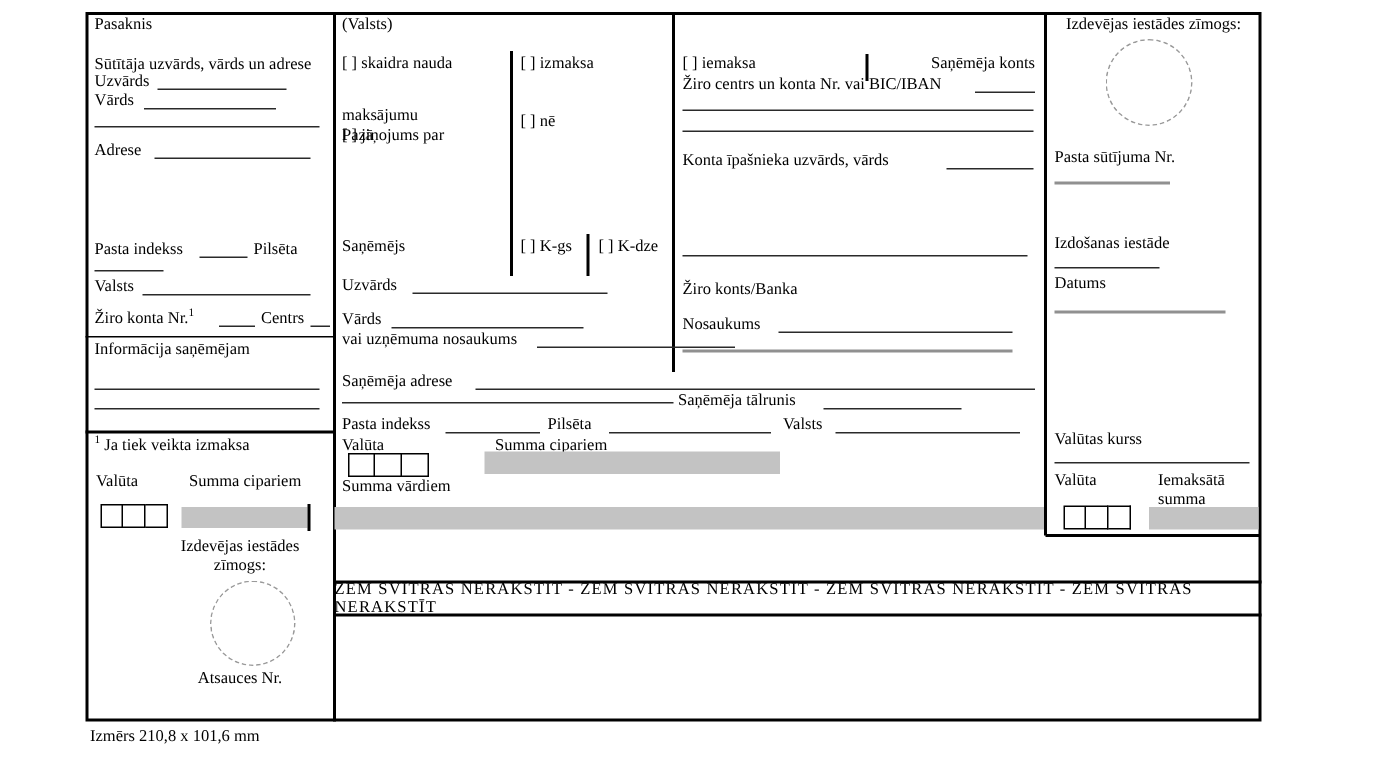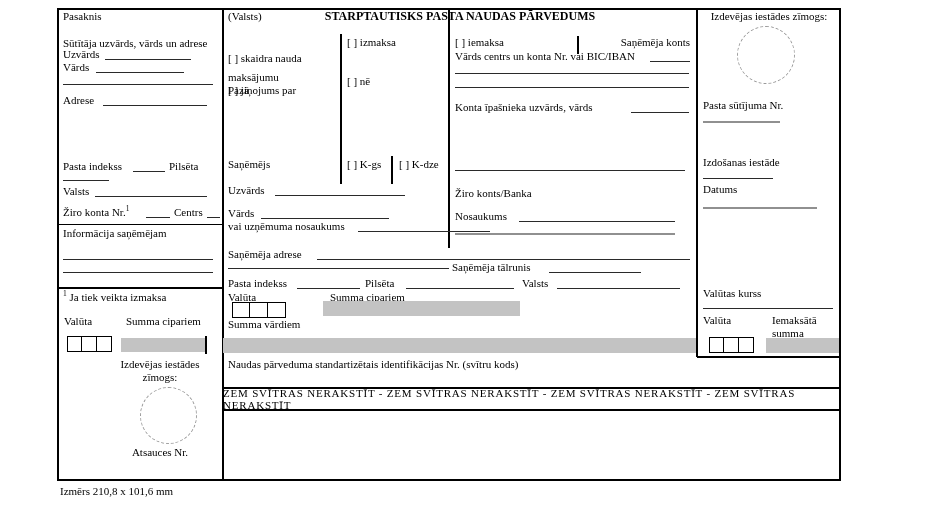--- a/index.html
+++ b/index.html
@@ -85,37 +85,36 @@
     </div>
   <div class="graybar" style="left:121px;top:338px;width:84px;height:14px;"></div>
   <div class="vl" style="left:205px;top:336px;height:18px;"></div>
 
   <div class="lbl ctr" style="left:100px;top:358px;width:120px;">Izdevējas iestādes</div>
   <div class="lbl ctr" style="left:100px;top:371px;width:120px;">zīmogs:</div>
   <div class="circle" style="left:140px;top:387px;width:55px;height:55px;"></div>
   <div class="lbl ctr" style="left:100px;top:446px;width:120px;">Atsauces Nr.</div>
 
   <div class="lbl" style="left:228px;top:10px;">(Valsts)</div>
-  <div class="lbl b ctr" style="left:290px;top:10px;width:340px;font-size:12px;">STARPTAUTISKS PASTA NAUDAS PĀRVEDUMS</div>
 
   <div class="vl" style="left:340px;top:34px;height:150px;"></div>
   <div class="vl" style="left:391px;top:156px;height:28px;"></div>
   <div class="vl" style="left:448px;top:8px;height:240px;"></div>
   <div class="vl" style="left:577px;top:36px;height:18px;"></div>
 
-  <div class="lbl" style="left:228px;top:52px;">[ ] skaidra nauda</div>
+  <div class="lbl" style="left:228px;top:36px;">[ ] skaidra nauda</div>
   <div class="lbl" style="left:347px;top:36px;">[ ] izmaksa</div>
   <div class="lbl" style="left:228px;top:58px;margin-top:26px;">Paziņojums par</div>
   <div class="lbl" style="left:228px;top:71px;">maksājumu</div>
   <div class="lbl" style="left:228px;top:84px;">[ ] jā</div>
   <div class="lbl" style="left:347px;top:75px;">[ ] nē</div>
 
   <div class="lbl" style="left:455px;top:36px;">[ ] iemaksa</div>
   <div class="lbl rt" style="left:577px;top:36px;width:113px;">Saņēmēja konts</div>
-  <div class="lbl" style="left:455px;top:50px;">Vārds centrs un konta Nr. vai BIC/IBAN</div>
+  <div class="lbl" style="left:455px;top:50px;">Žiro centrs un konta Nr. vai BIC/IBAN</div>
   <div class="ul" style="left:650px;top:61px;width:40px;"></div>
   <div class="ul" style="left:455px;top:73px;width:234px;"></div>
   <div class="ul" style="left:455px;top:87px;width:234px;"></div>
   <div class="lbl" style="left:455px;top:101px;">Konta īpašnieka uzvārds, vārds</div>
   <div class="ul" style="left:631px;top:112px;width:58px;"></div>
 
   <div class="lbl" style="left:228px;top:158px;">Saņēmējs</div>
   <div class="lbl" style="left:347px;top:158px;">[ ] K-gs</div>
   <div class="lbl" style="left:399px;top:158px;">[ ] K-dze</div>
   <div class="ul" style="left:455px;top:170px;width:230px;"></div>
@@ -151,21 +150,20 @@
   <div class="cells w18" style="left:232px;top:302px;">
       <i></i>
       <i></i>
       <i></i>
     </div>
   <div class="graybar" style="left:323px;top:301px;width:197px;height:15px;"></div>
   <div class="lbl" style="left:228px;top:318px;">Summa vārdiem</div>
 
   <div class="graybar" style="left:223px;top:338px;width:473px;height:15px;"></div>
 
-  <div class="lbl" style="left:228px;top:358px;">Naudas pārveduma standartizētais identifikācijas Nr. (svītru kods)</div>
 
   <div class="nowrite">
     <span>ZEM SVĪTRAS NERAKSTĪT - ZEM SVĪTRAS NERAKSTĪT - ZEM SVĪTRAS NERAKSTĪT - ZEM SVĪTRAS NERAKSTĪT</span>
   </div>
 
   <div class="lbl ctr" style="left:698px;top:10px;width:142px;">Izdevējas iestādes zīmogs:</div>
   <div class="circle" style="left:737px;top:26px;width:56px;height:56px;"></div>
 
   <div class="lbl" style="left:703px;top:99px;">Pasta sūtījuma Nr.</div>
   <div class="grayrule" style="left:703px;top:121px;width:77px;"></div>

